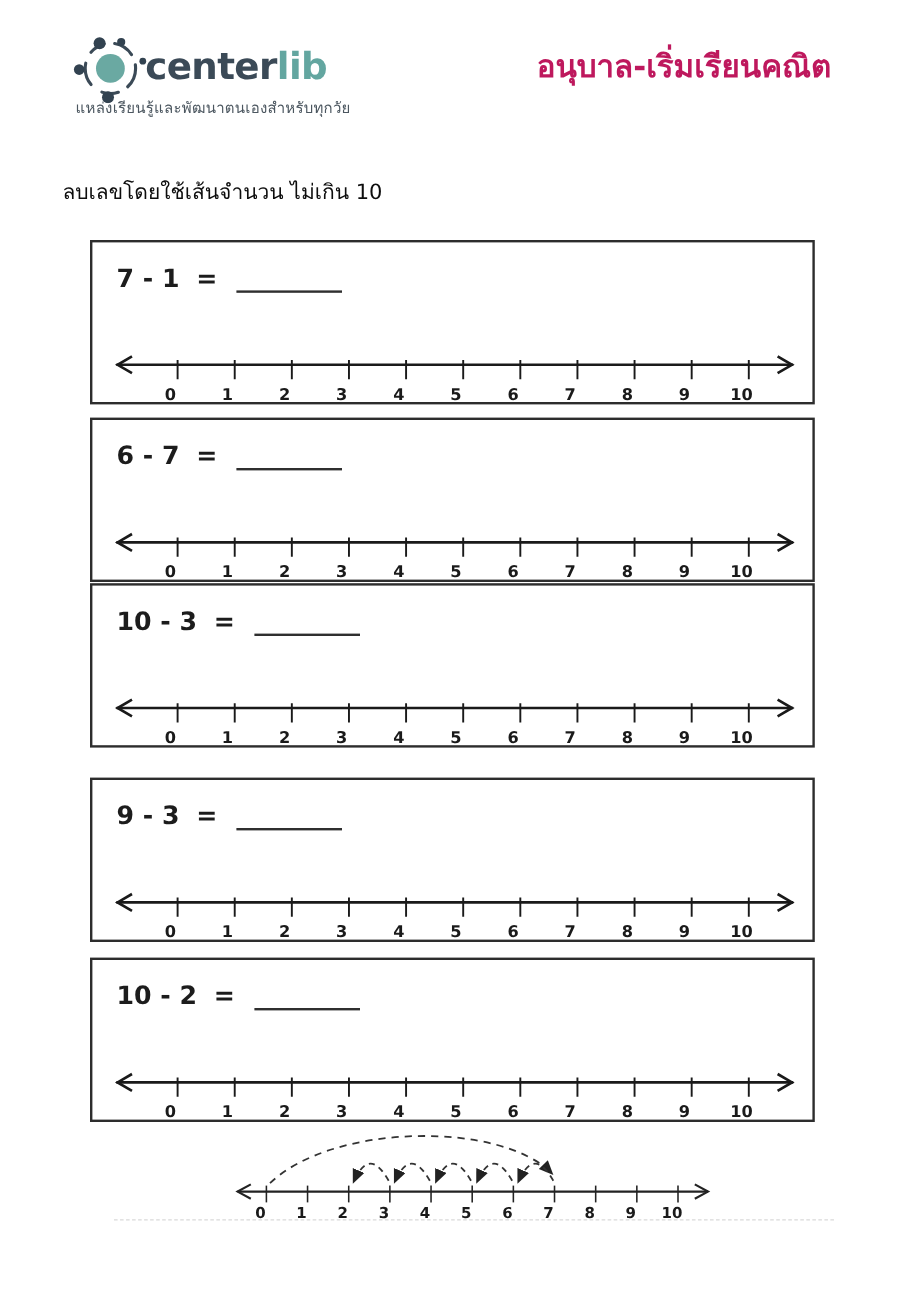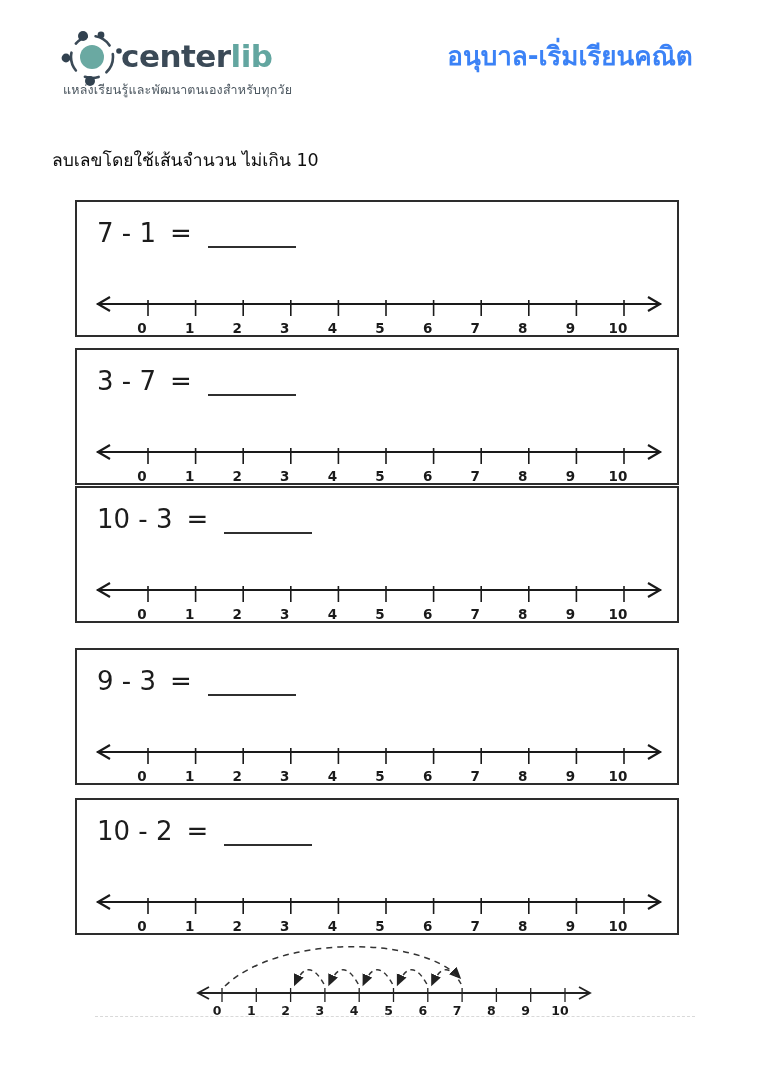--- a/index.html
+++ b/index.html
@@ -8,30 +8,30 @@
   #page { position:relative; width:763px; height:1080px; background:#fff; overflow:hidden; }
 
   
   #logo-icon { position:absolute; left:60px; top:26px; }
   #wordmark { position:absolute; left:121px; top:38px; font-size:31px; font-weight:bold; letter-spacing:-0.5px; }
   .brand-navy { color:#3b4a57; }
   .brand-teal { color:#63a6a0; }
   #tagline { position:absolute; left:63px; top:80px; font-size:12.5px; color:#4c5760; letter-spacing:0.2px; }
 
   #title-block { position:absolute; left:415px; top:40px; width:310px; text-align:center; }
-  #title { font-size:26px; font-weight:bold; color:#3b82f6; line-height:1.25; }
+  #title { font-size:26px; font-weight:bold; color:#be185d; line-height:1.25; }
   #subtitle { font-size:18px; color:#000; margin-top:4px; }
 
   #instruction { position:absolute; left:52px; top:146px; font-size:17.5px; color:#0d0d0d; }
 
   
   .pbox { position:absolute; left:75px; width:604px; height:137px;
           border:2px solid #2d2d2d; background:#fff; }
   .prob-row { position:absolute; left:20px; top:16px; display:flex; align-items:flex-end;
-              font-size:26px; color:#1c1c1c; }
+              font-size:21px; color:#1c1c1c;font-weight:bold; }
   .prob-eq { margin:0 16px 0 14px; }
   .answer-blank { display:inline-block; width:88px; height:26px;
                   border-bottom:2px solid #2f2f2f; }
   .nl-wrap { position:absolute; left:0; top:86px; width:604px; height:50px; }
   svg { font-family:"DejaVu Sans","Liberation Sans",sans-serif; }
 
   
   #example-wrap { position:absolute; left:150px; top:930px; width:500px; height:95px; }
   #artifact-line { position:absolute; left:95px; top:1016px; width:600px; height:0;
                    border-top:1px dashed rgba(130,130,130,0.30); }
@@ -90,21 +90,21 @@
           <text x="445.8" y="45" text-anchor="middle" font-size="13.5" font-weight="bold" fill="#1a1a1a">8</text>
           <line x1="499.40000000000003" y1="12" x2="499.40000000000003" y2="28" stroke="#1a1a1a" stroke-width="1.6"></line>
           <text x="493.40000000000003" y="45" text-anchor="middle" font-size="13.5" font-weight="bold" fill="#1a1a1a">9</text>
           <line x1="547" y1="12" x2="547" y2="28" stroke="#1a1a1a" stroke-width="1.6"></line>
           <text x="541" y="45" text-anchor="middle" font-size="13.5" font-weight="bold" fill="#1a1a1a">10</text>
         </svg></div>
   </div>
 
   <div class="pbox" style="top:348px">
     <div class="prob-row">
-      <span>3 - 7</span>
+      <span>6 - 7</span>
       <span class="prob-eq">=</span>
       <span class="answer-blank"></span>
     </div>
     <div class="nl-wrap"><svg class="nl" width="604" height="50" viewBox="0 0 604 50">
           <path d="M20 16 H584" stroke="#1a1a1a" stroke-width="2.2" fill="none"></path>
           <path d="M33 9 L21 16 L33 23" stroke="#1a1a1a" stroke-width="2.2" fill="none" stroke-linejoin="miter"></path>
           <path d="M571 9 L583 16 L571 23" stroke="#1a1a1a" stroke-width="2.2" fill="none"></path>
           <line x1="71" y1="12" x2="71" y2="28" stroke="#1a1a1a" stroke-width="1.6"></line>
           <text x="65" y="45" text-anchor="middle" font-size="13.5" font-weight="bold" fill="#1a1a1a">0</text>
           <line x1="118.6" y1="12" x2="118.6" y2="28" stroke="#1a1a1a" stroke-width="1.6"></line>

